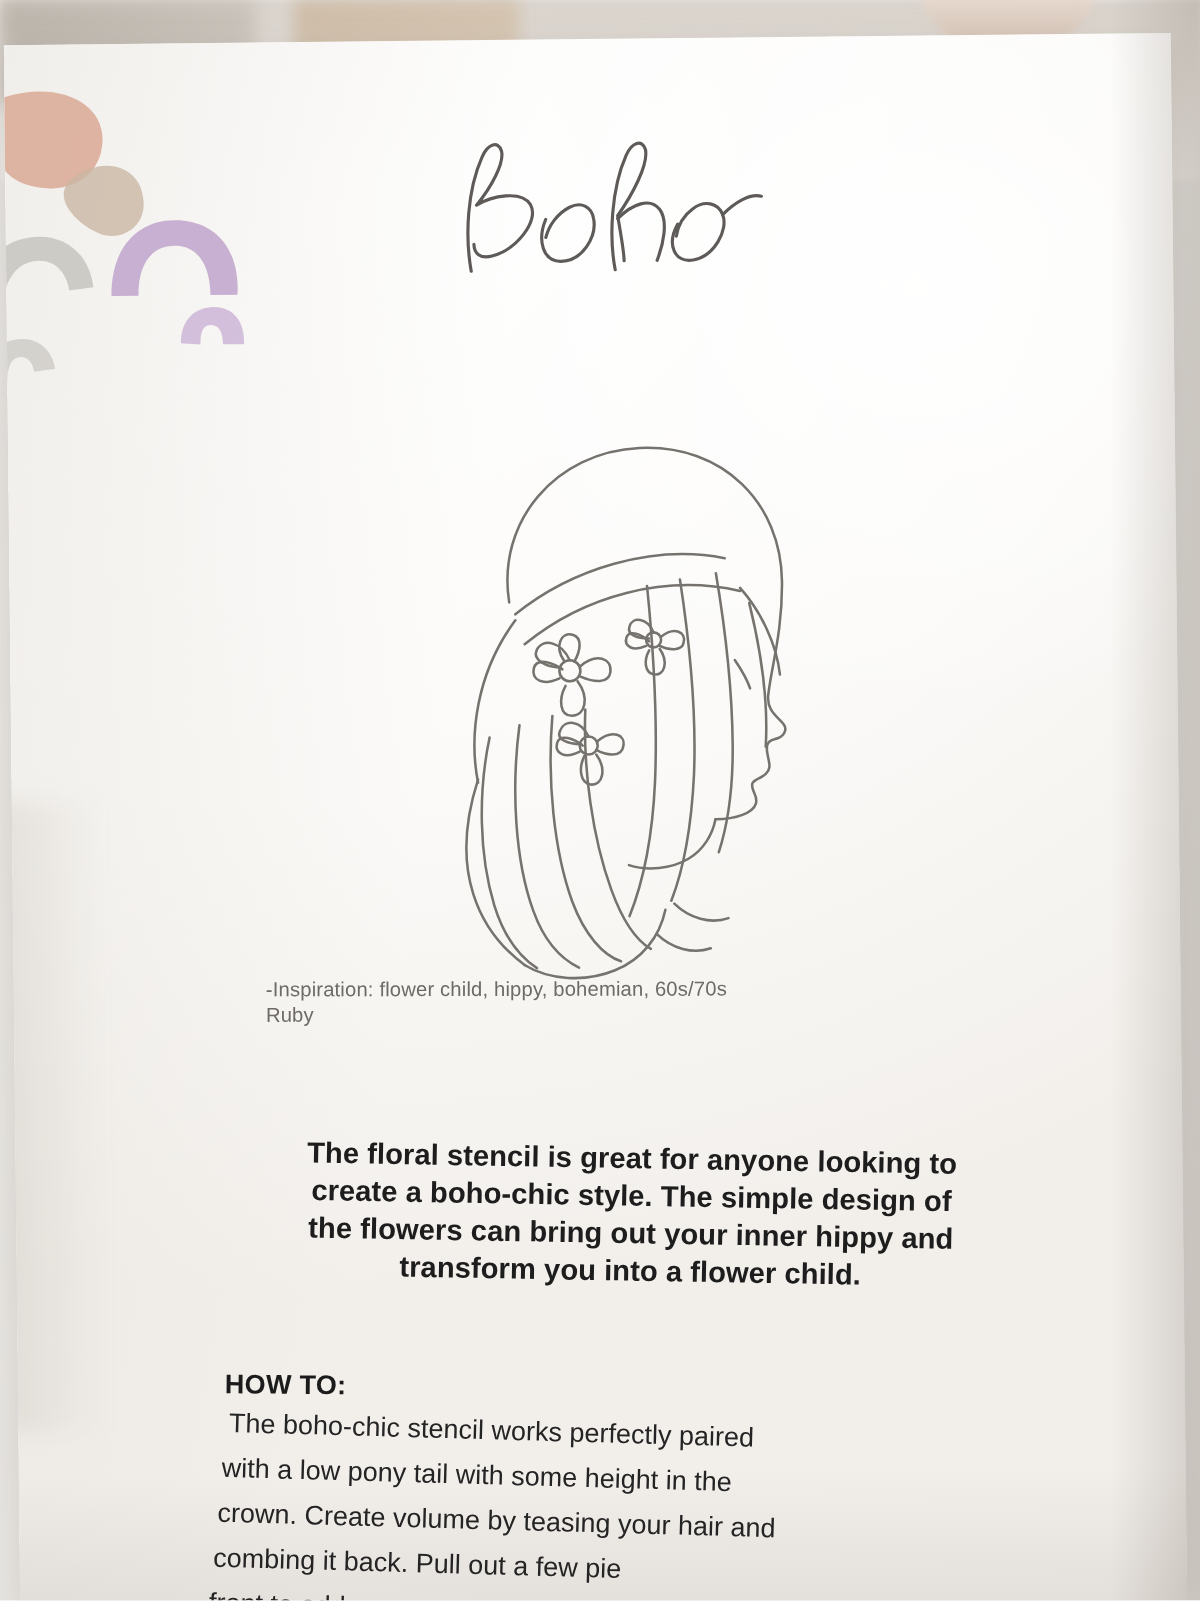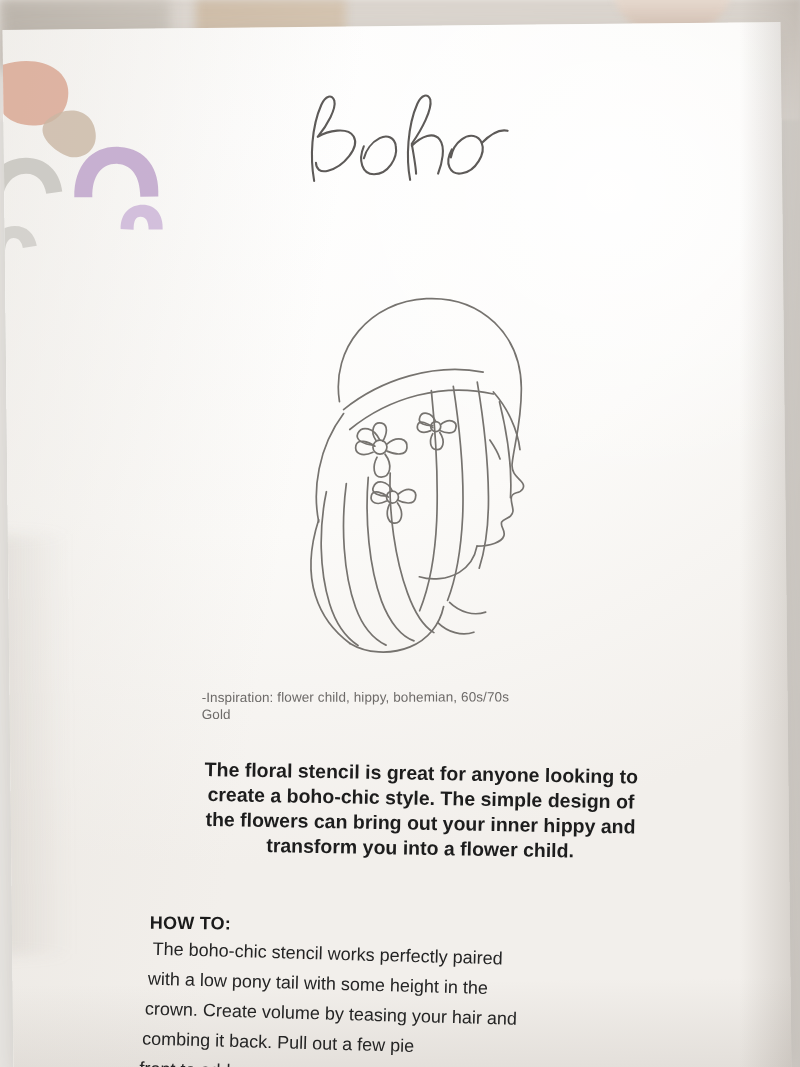--- a/index.html
+++ b/index.html
@@ -117,28 +117,27 @@
   }
 
   .sketch {
     position: absolute;
     left: 215px; top: 225px;
     width: 370px; height: 420px;
   }
 
   .inspiration {
     position: absolute;
-    left: 168px; top: 663px;
+    left: 168px; top: 625px;
     width: 470px;
     color: #6d6a68;
     font-size: 13.5px;
     line-height: 17px;
     letter-spacing: 0.1px;
     transform: rotate(0.5deg);
-    margin-left: 24px;
   }
   .inspiration div { white-space: pre-wrap; }
 
   .blurb {
     position: absolute;
     left: 130px; top: 735px;
     width: 560px;
     font-weight: bold;
     font-size: 19.5px;
     line-height: 25px;
@@ -274,21 +273,21 @@
             <path d="M170,240 C165,229 154,228 151,236 C148,242 157,245 165,245"></path>
             <path d="M176,243 C186,235 195,239 193,247 C192,254 182,253 175,249"></path>
             <path d="M175,252 C182,262 179,273 171,272 C164,271 163,261 167,253"></path>
             <path d="M164,250 C154,255 147,251 149,244 C151,238 160,241 166,246"></path>
           </g>
         </g>
       </svg>
 
       <div class="inspiration">
         <div>-Inspiration: flower child, hippy, bohemian, 60s/70s</div>
-        <div>Gold</div>
+        <div>Ruby</div>
       </div>
 
       <div class="blurb">
         <span>The floral stencil is great for anyone looking to</span><br>
         <span>create a boho-chic style. The simple design of</span><br>
         <span>the flowers can bring out your inner hippy and</span><br>
         <span>transform you into a flower child.</span>
       </div>
 
       <div class="howto-head">HOW TO:</div>

